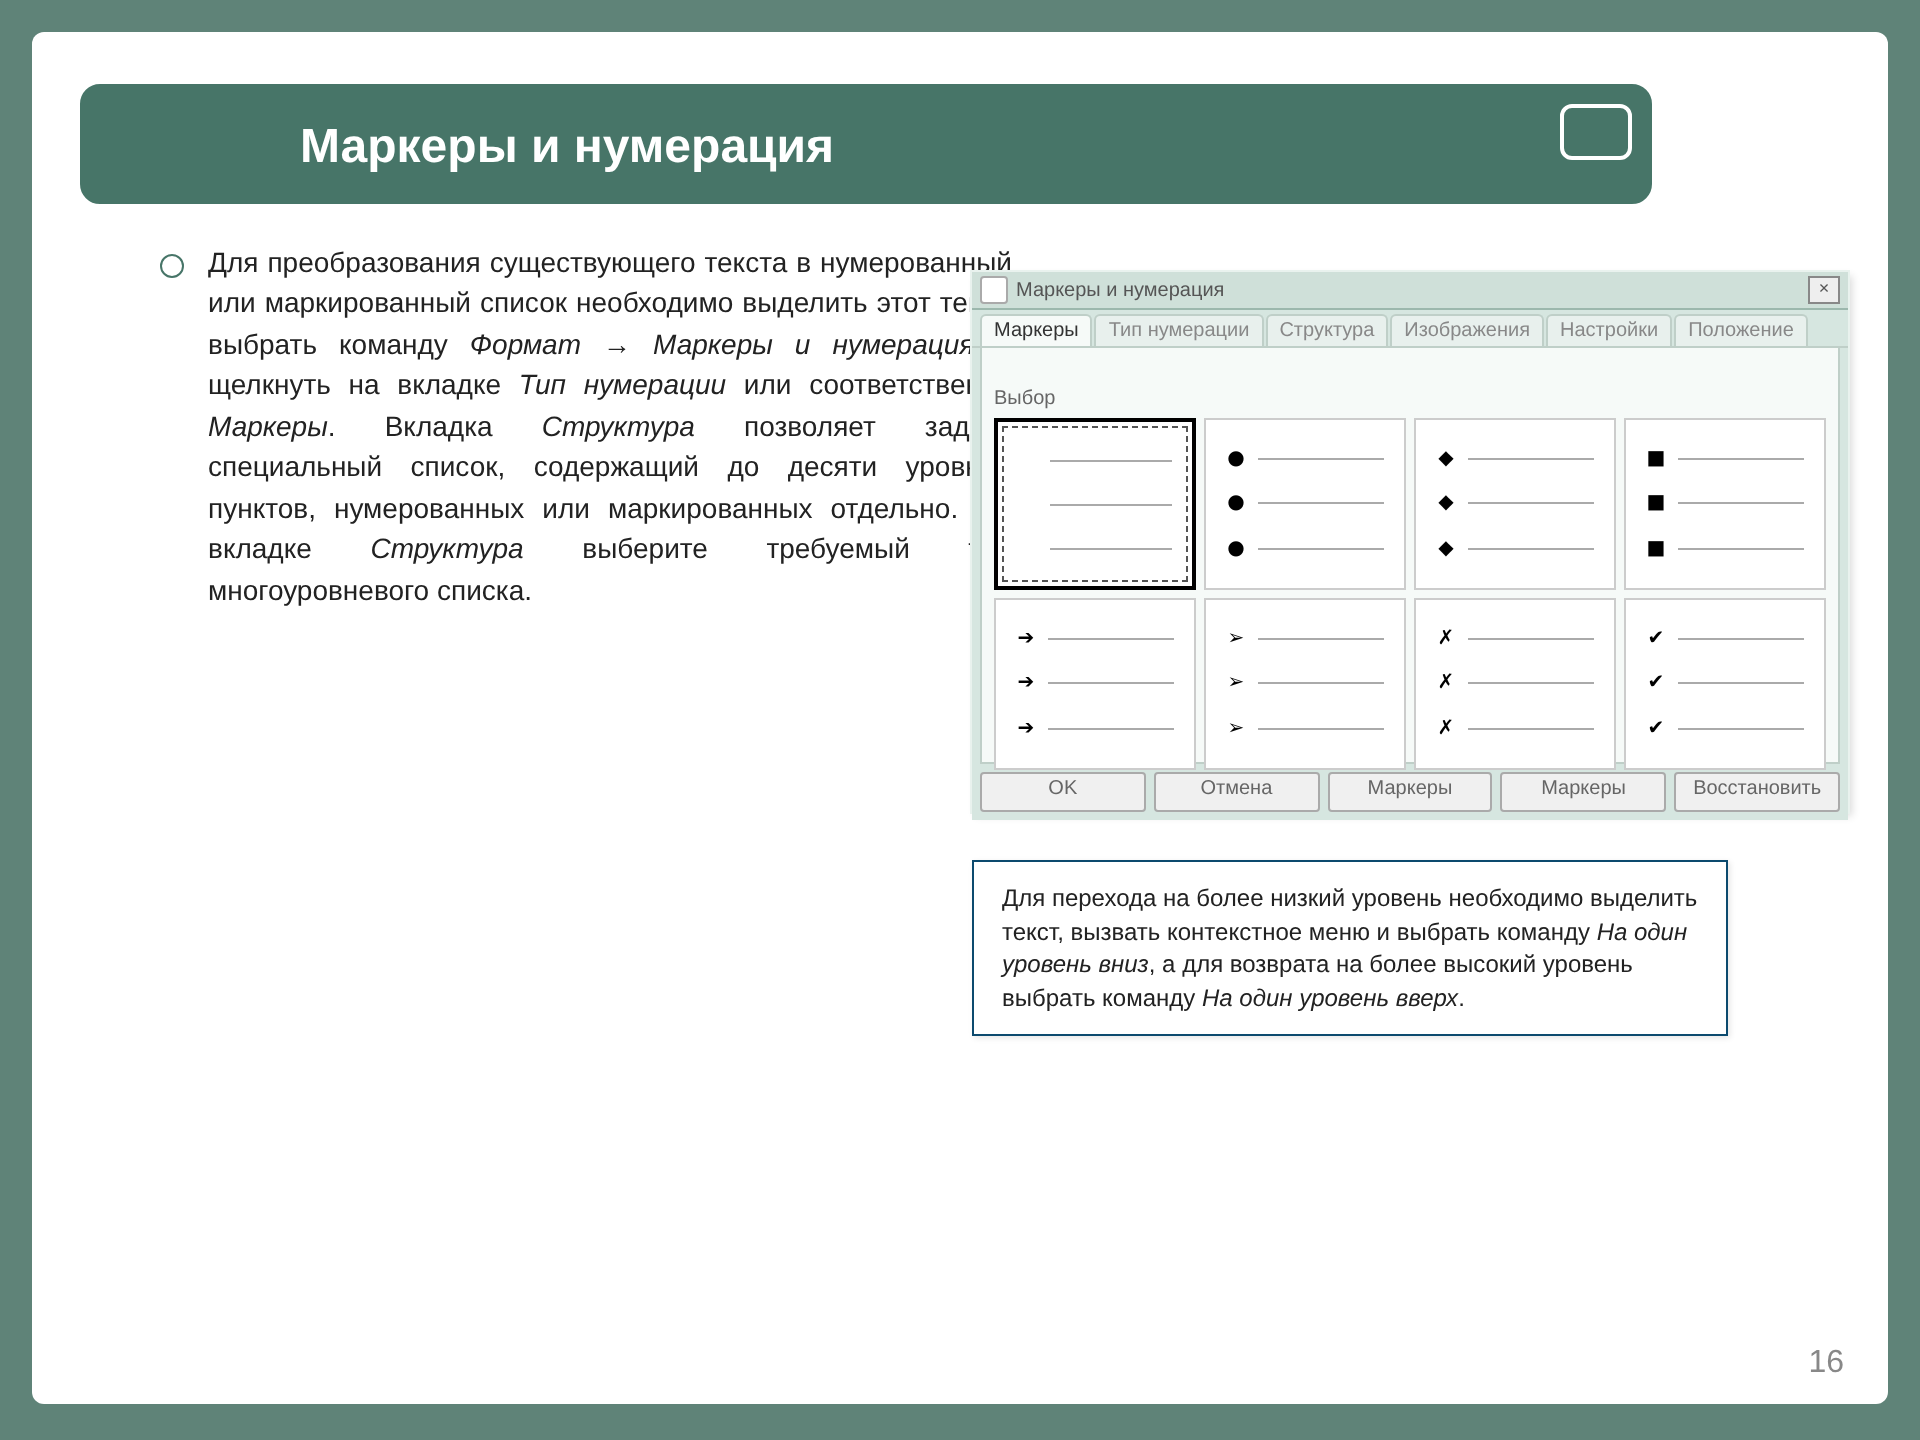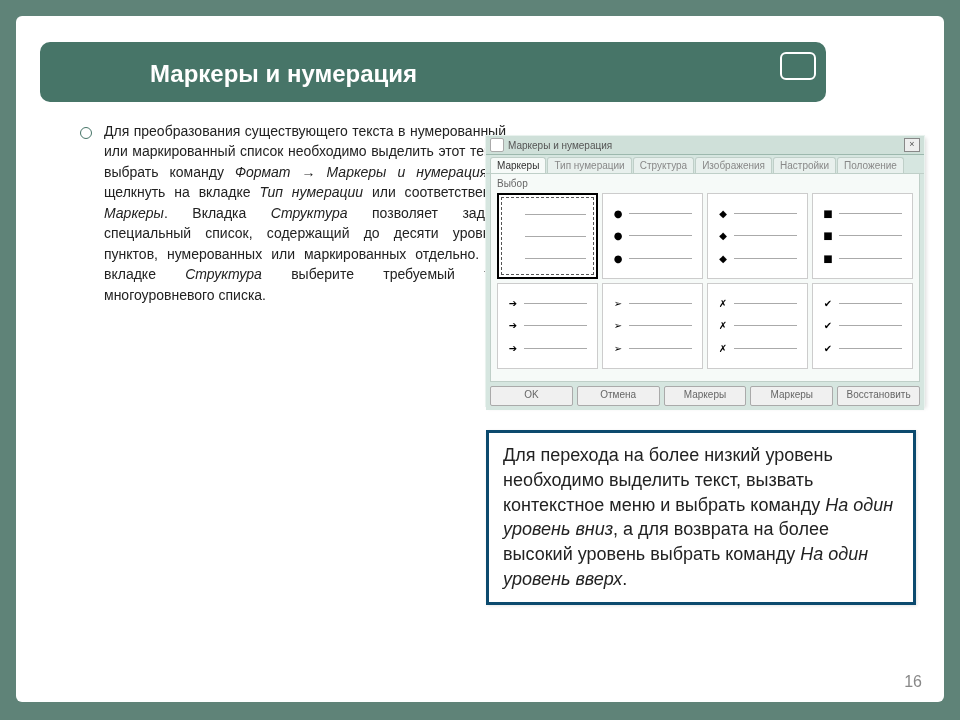--- a/index.html
+++ b/index.html
@@ -114,21 +114,21 @@
   }
   .dlg-tab.active {
     background: #f6faf8;
     color: #333;
   }
   .dlg-body {
     background: #f6faf8;
     margin: 0 4px;
     border: 1px solid #bfcfc8;
     border-top: none;
-    padding: 4px 6px;
+    padding: 20px 6px;
     height: 208px;
     box-sizing: border-box;
   }
   .dlg-label {
     font-size: 10px;
     color: #666;
     margin-bottom: 4px;
   }
   .bullet-grid {
     display: grid;
@@ -188,26 +188,26 @@
     border-radius: 2px;
     font-size: 10px;
     color: #666;
     line-height: 16px;
     text-align: center;
   }
   .note {
     position: absolute;
     left: 470px;
     top: 414px;
-    width: 430px;
+    width: 378px;
     background: #fff;
-    border: 3px solid #0c4a6e;
+    border: 1px solid #0c4a6e;
     box-shadow: 1px 1px 3px rgba(0,0,0,0.1);
     padding: 10px 14px;
-    font-size: 18px;
+    font-size: 12px;
     line-height: 1.38;
     color: #222;
     box-sizing: border-box;
   }
   .note em { font-style: italic; }
   .page-num {
     position: absolute;
     right: 22px;
     bottom: 11px;
     font-size: 16px;

